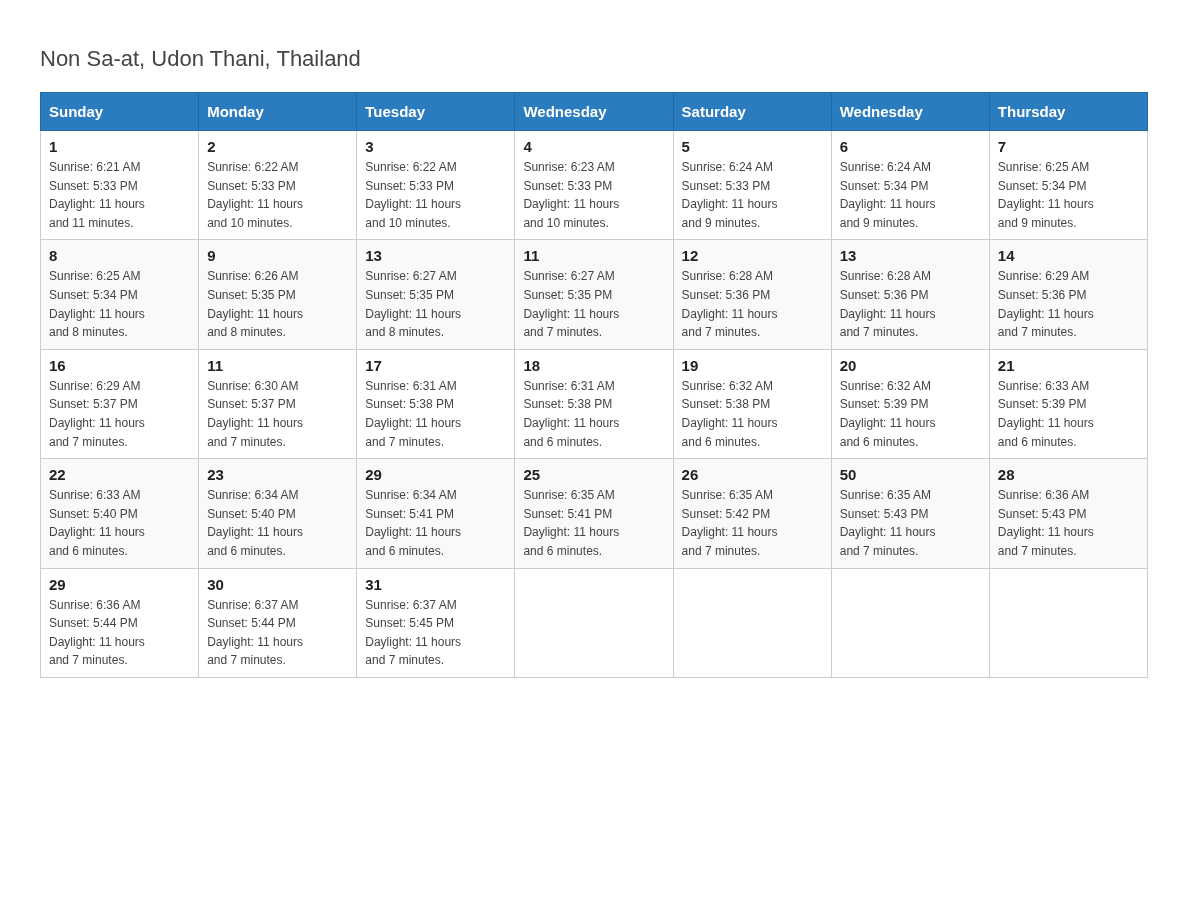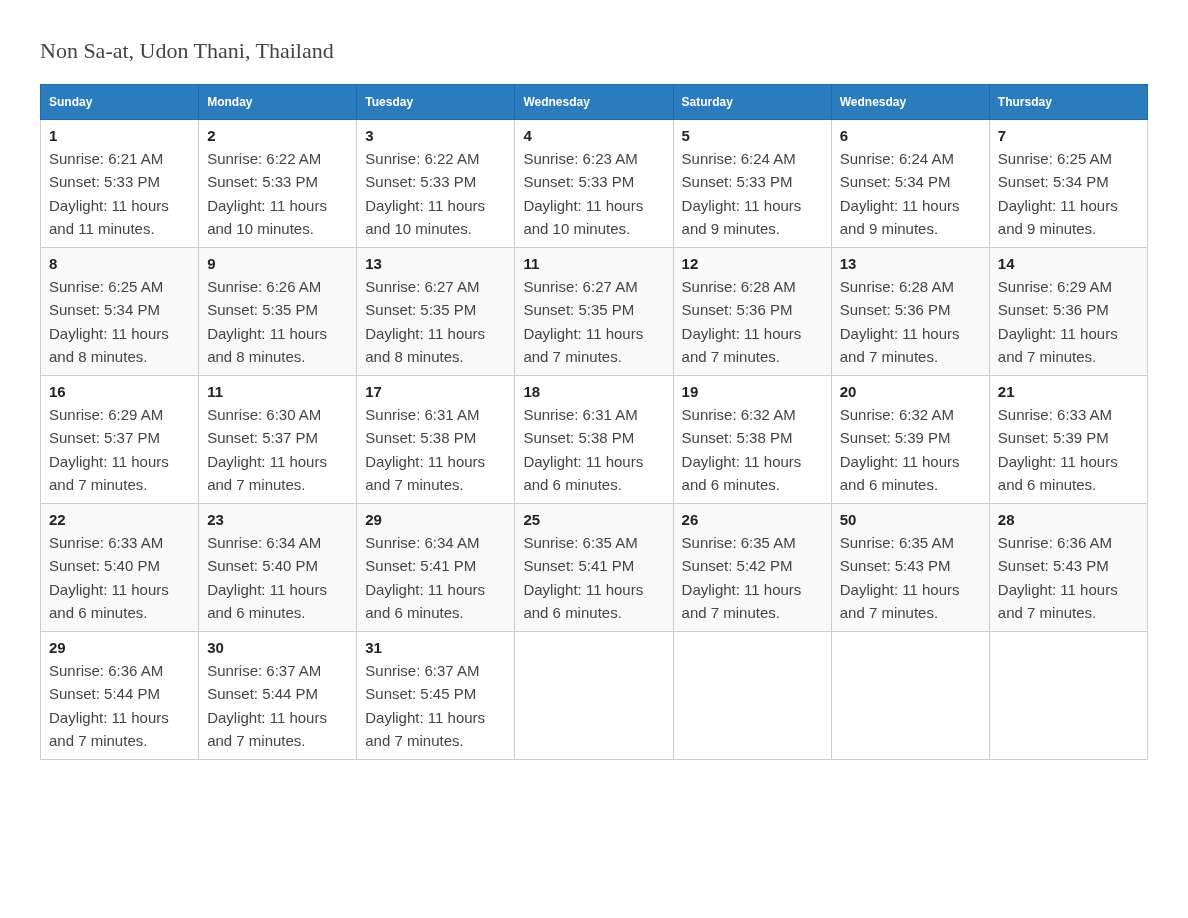--- a/index.html
+++ b/index.html
@@ -54,32 +54,31 @@
     }
     .calendar-title {
       font-size: 52px;
       font-weight: bold;
       color: #222;
       line-height: 1.1;
     }
     .calendar-subtitle {
       font-size: 22px;
       color: #444;
-      margin-top: 8px;
-      font-family: Liberation Serif, serif;
+      margin-top: 16px;
     }
     table {
       width: 100%;
       border-collapse: collapse;
       table-layout: fixed;
     }
     thead tr th {
       background-color: #2b7bbf;
       color: #fff;
-      font-size: 12px;
+      font-size: 15px;
       font-weight: bold;
       padding: 10px 8px;
       text-align: left;
       border: 1px solid #1e6aaa;
     }
     tbody tr td {
       border: 1px solid #ccc;
       vertical-align: top;
       padding: 7px 8px;
       font-size: 12.5px;
@@ -87,21 +86,21 @@
       height: 100px;
     }
     .day-num {
       font-size: 15px;
       font-weight: bold;
       color: #222;
       display: block;
       margin-bottom: 3px;
     }
     .day-info {
-      font-size: 15px;
+      font-size: 12px;
       color: #444;
       line-height: 1.55;
     }
     tbody tr:nth-child(odd) td {
       background-color: #fff;
     }
     tbody tr:nth-child(even) td {
       background-color: #f9f9f9;
     }
     td.empty {

